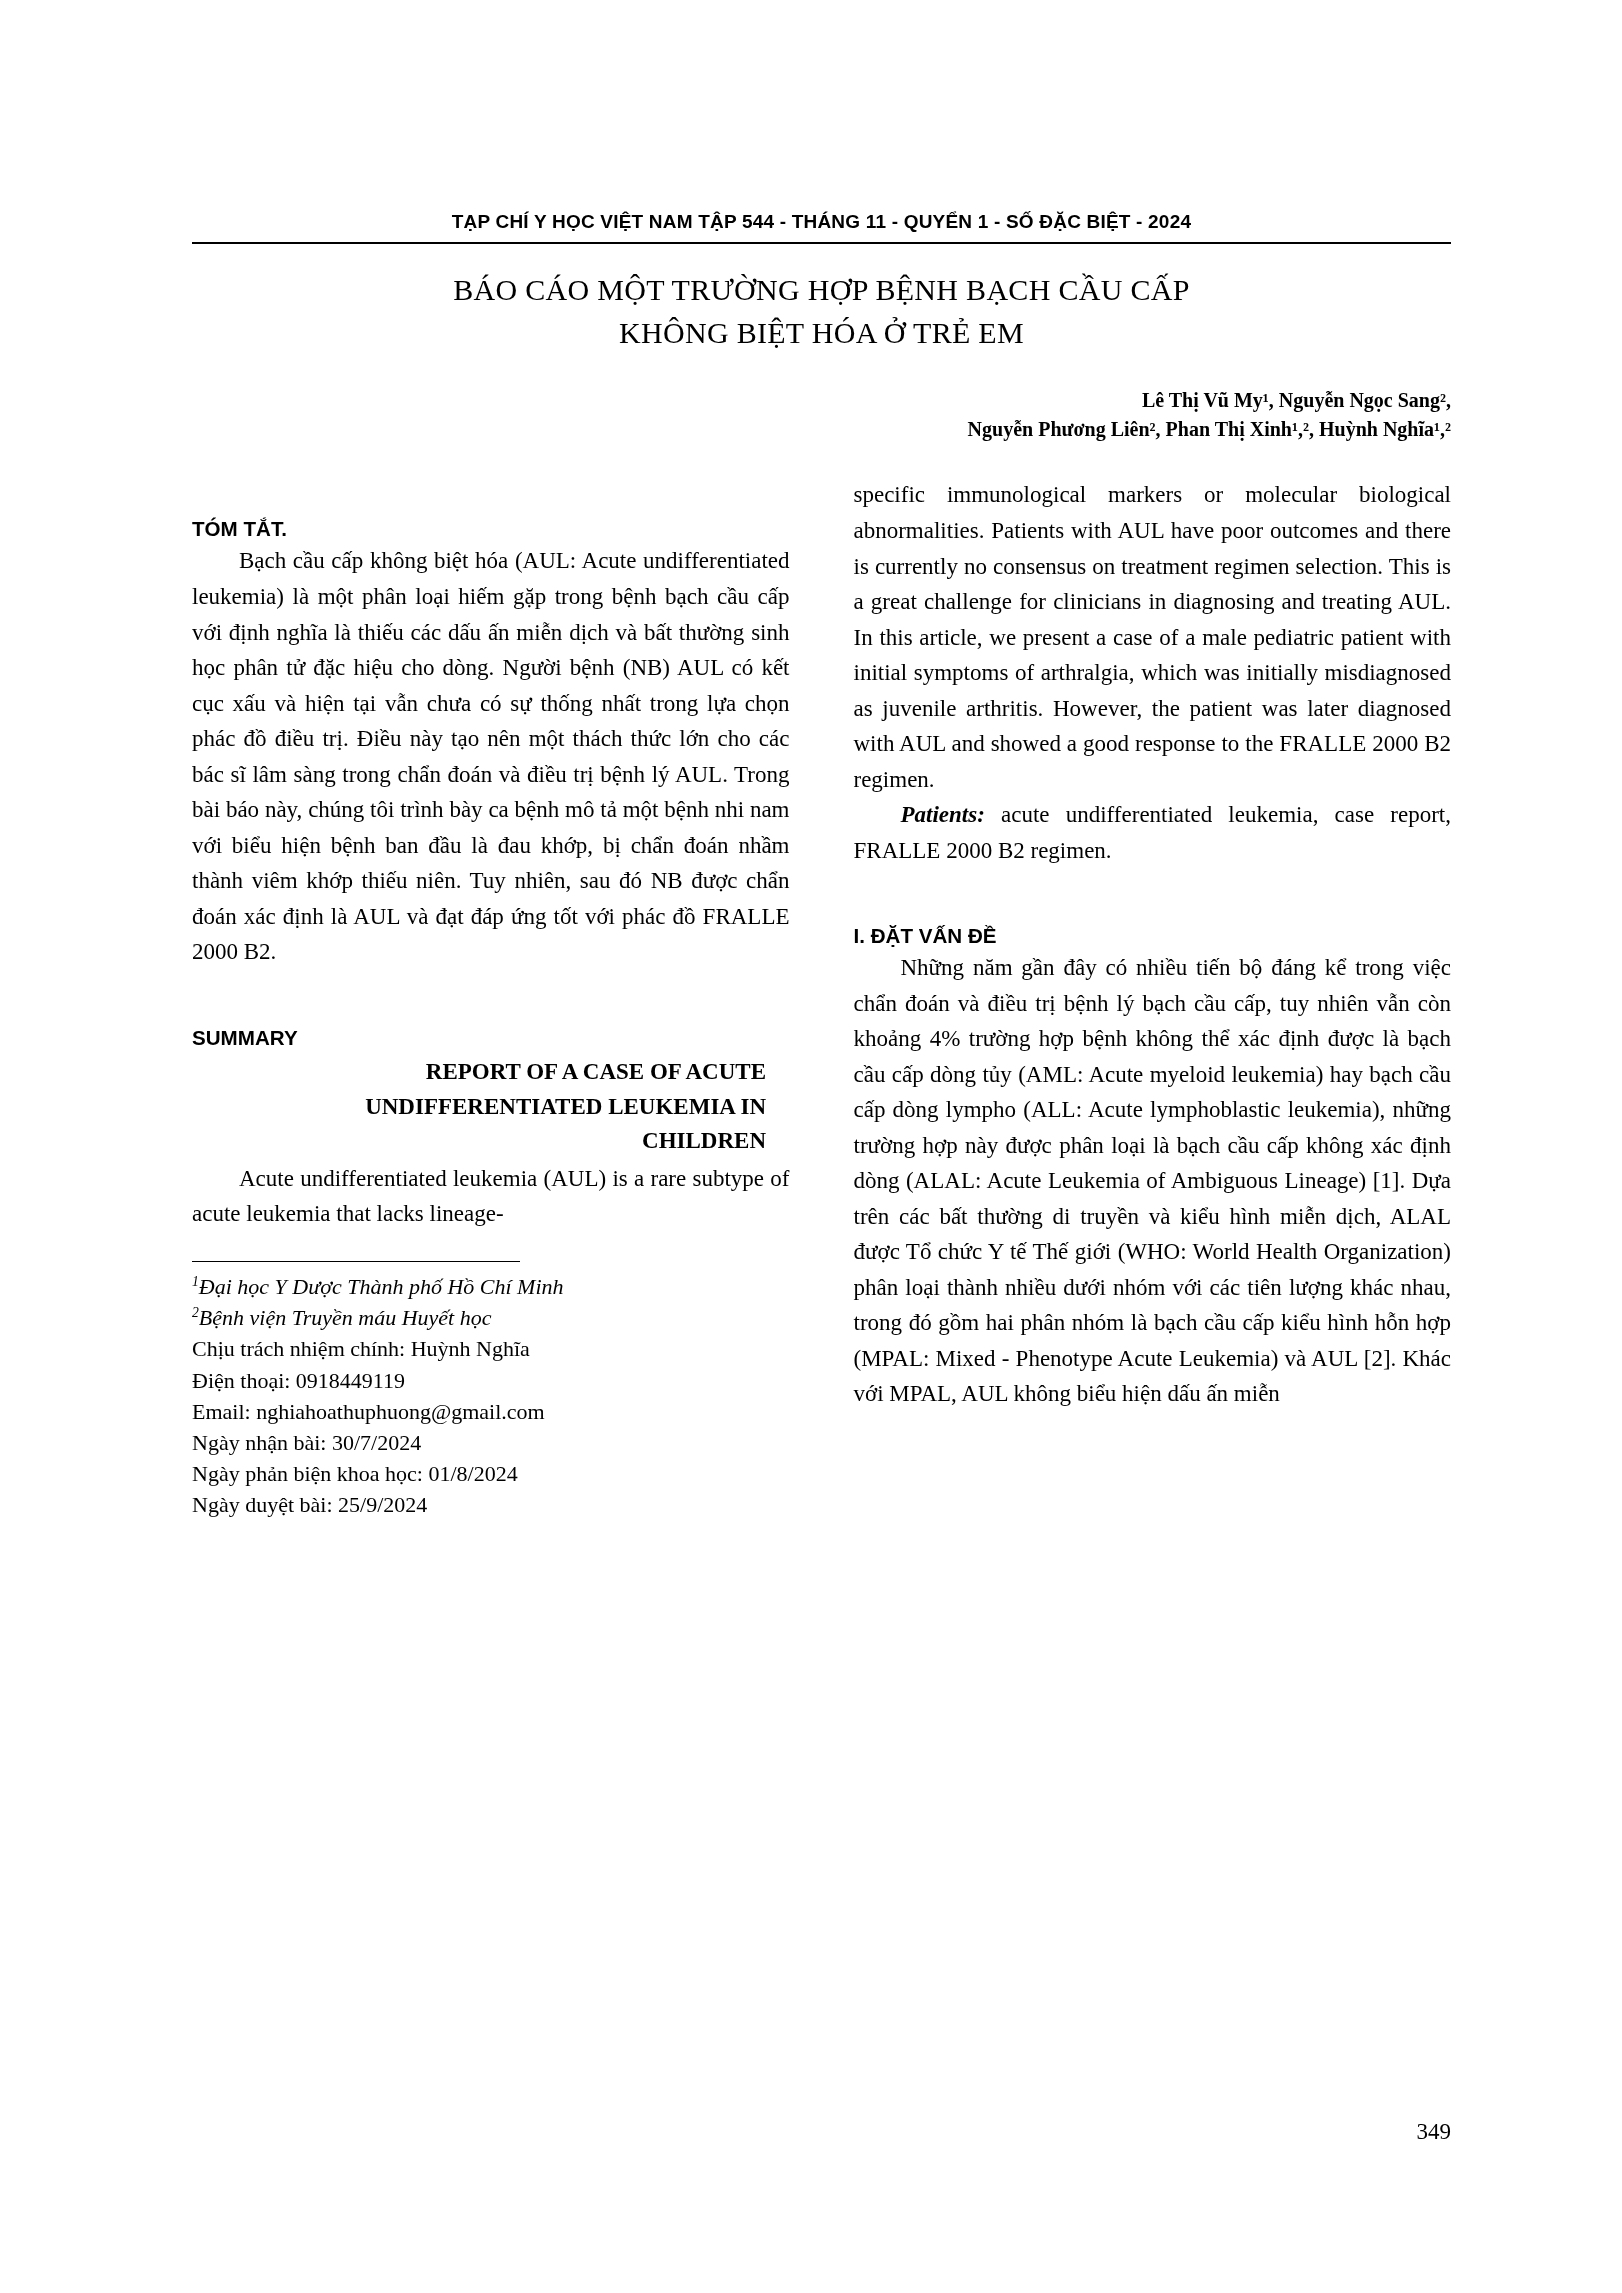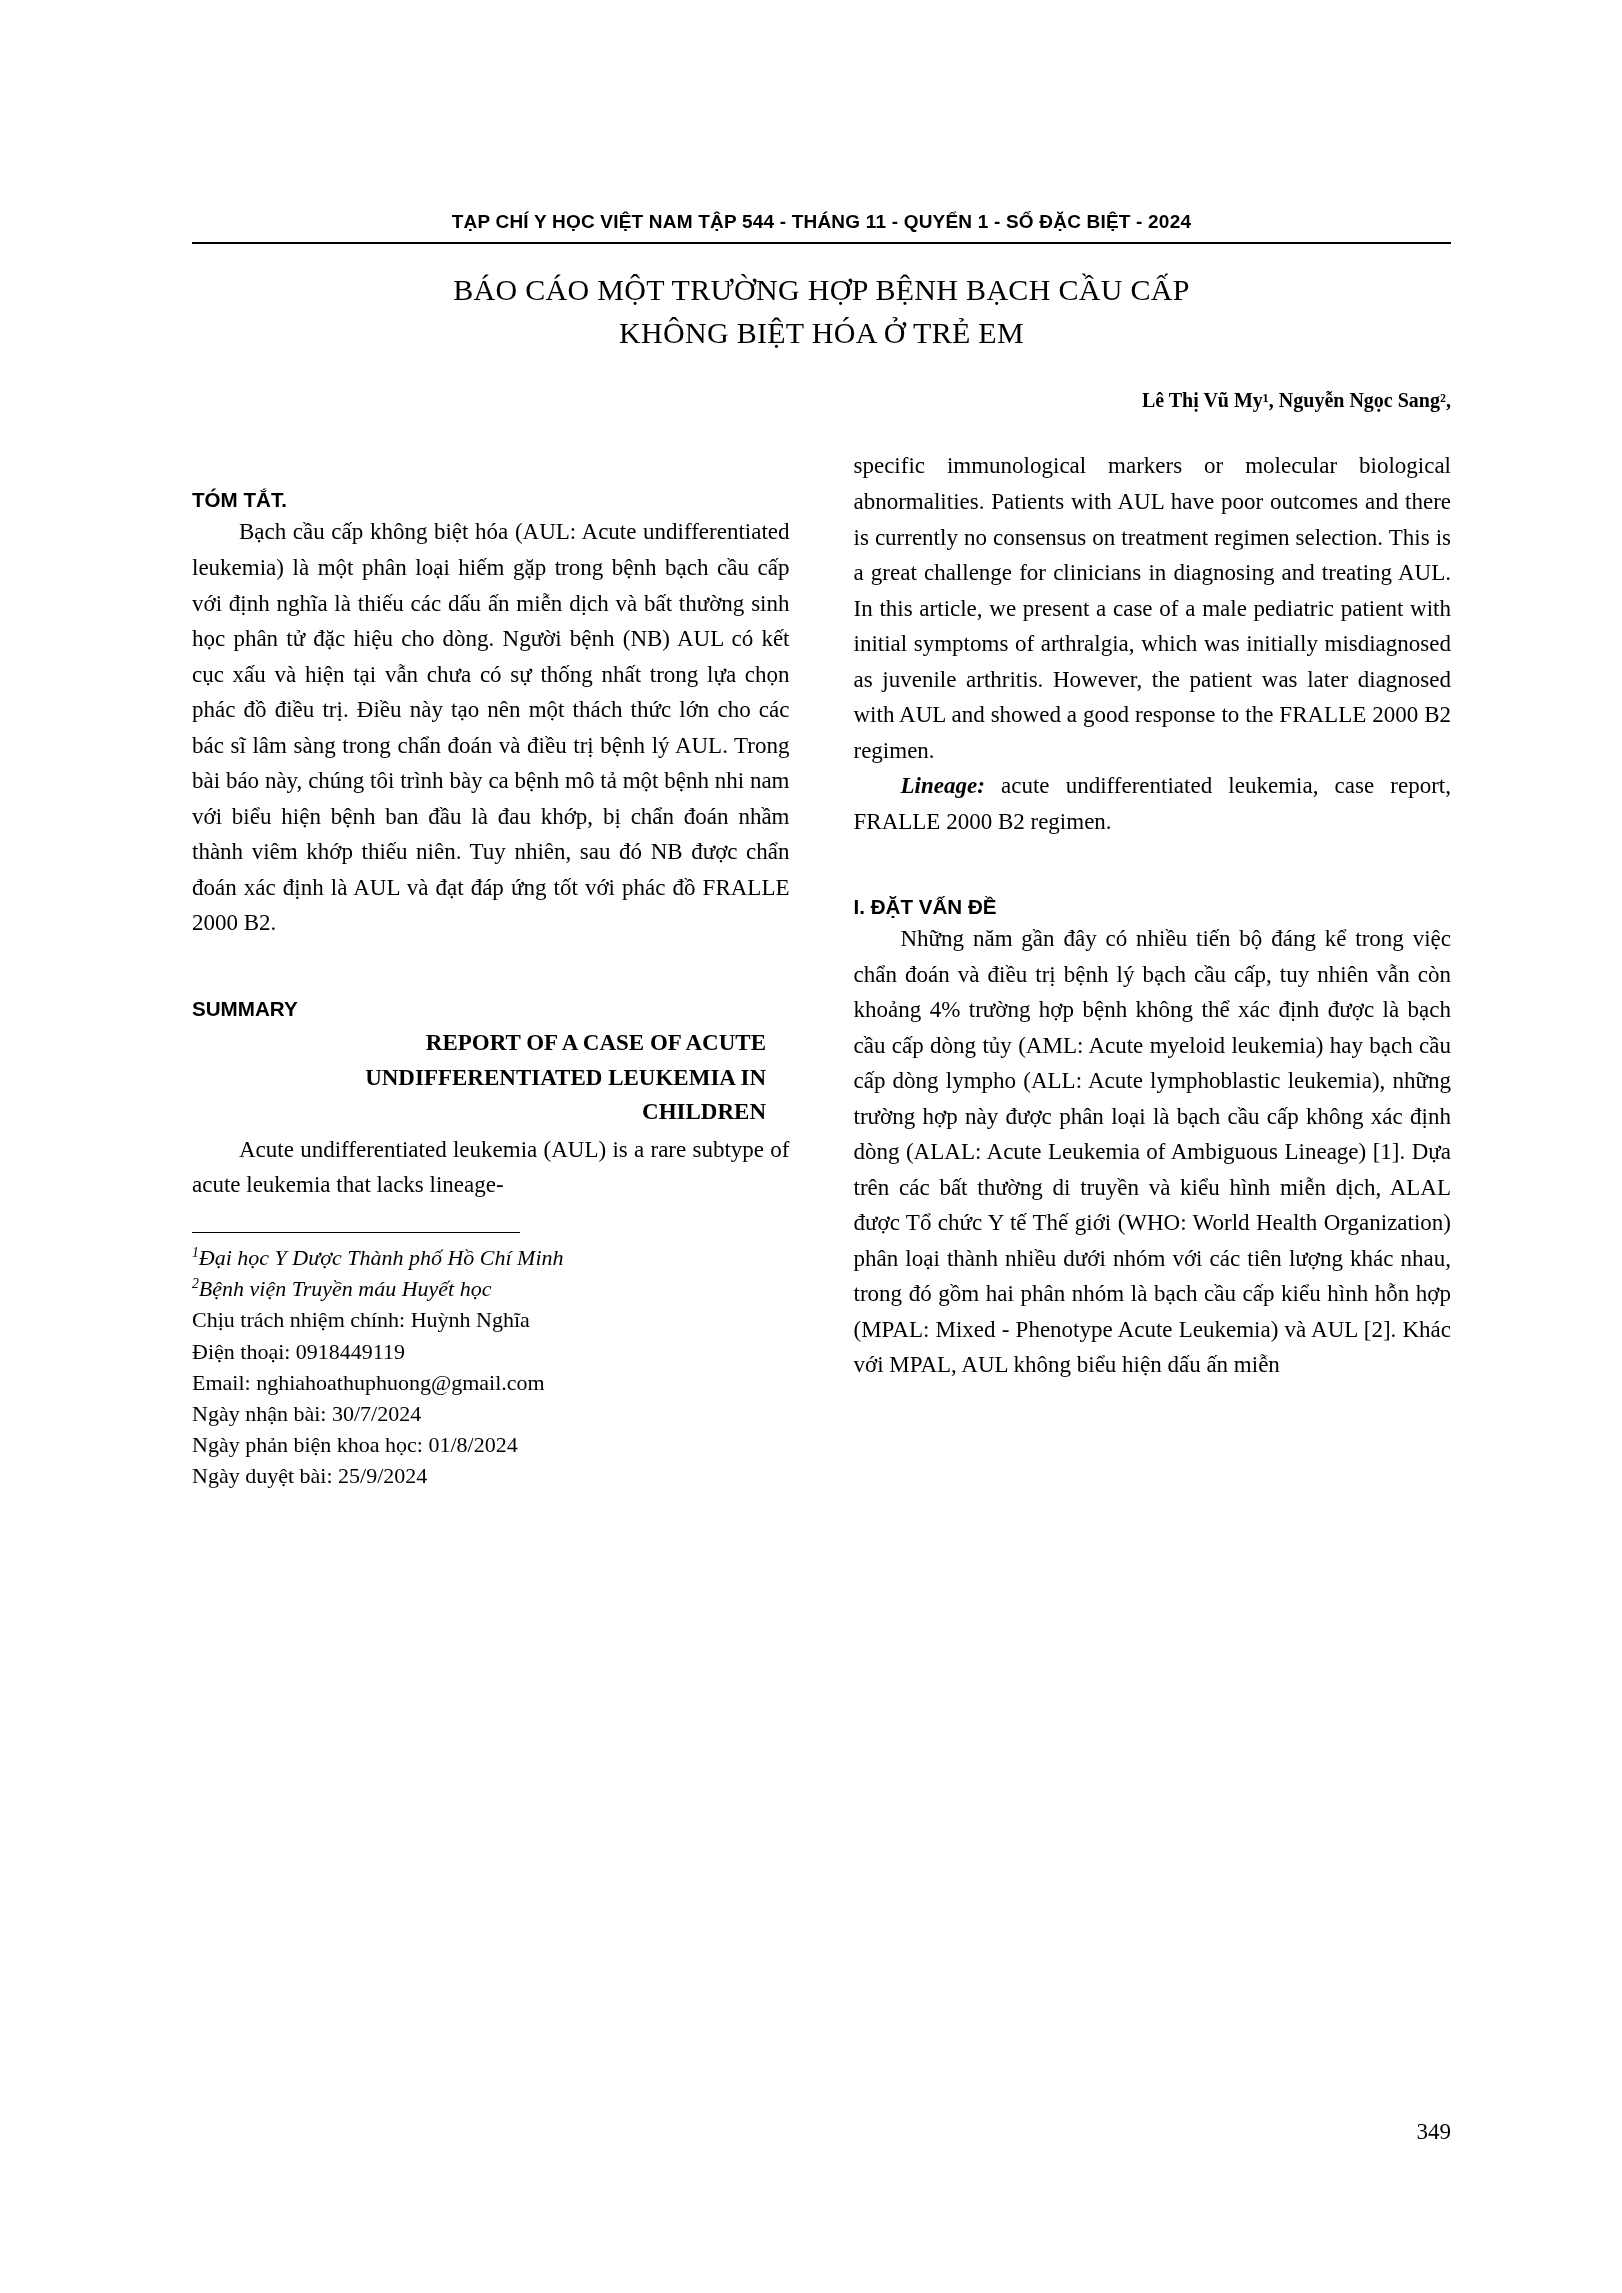--- a/index.html
+++ b/index.html
@@ -135,20 +135,21 @@
     <div class="runhead">TẠP CHÍ Y HỌC VIỆT NAM TẬP 544 - THÁNG 11 - QUYỂN 1 - SỐ ĐẶC BIỆT  - 2024</div>
     <div class="rule"></div>
 
     <div class="title">
       <div>BÁO CÁO MỘT TRƯỜNG HỢP BỆNH BẠCH CẦU CẤP</div>
       <div>KHÔNG BIỆT HÓA Ở TRẺ EM</div>
     </div>
 
     <div class="authors">
       <div>Lê Thị Vũ My¹, Nguyễn Ngọc Sang²,</div>
+      <div>Nguyễn Phương Liên², Phan Thị Xinh¹,², Huỳnh Nghĩa¹,²</div>
     </div>
 
     <div class="cols">
 
       <div class="col left">
 
         <div class="sec-head"><span>TÓM TẮT</span><span>.</span></div>
 
         <p class="body">Bạch cầu cấp không biệt hóa (AUL: Acute undifferentiated leukemia) là một phân loại hiếm gặp trong bệnh bạch cầu cấp với định nghĩa là thiếu các dấu ấn miễn dịch và bất thường sinh học phân tử đặc hiệu cho dòng. Người bệnh (NB) AUL có kết cục xấu và hiện tại vẫn chưa có sự thống nhất trong lựa chọn phác đồ điều trị. Điều này tạo nên một thách thức lớn cho các bác sĩ lâm sàng trong chẩn đoán và điều trị bệnh lý AUL. Trong bài báo này, chúng tôi trình bày ca bệnh mô tả một bệnh nhi nam với biểu hiện bệnh ban đầu là đau khớp, bị chẩn đoán nhầm thành viêm khớp thiếu niên. Tuy nhiên, sau đó NB được chẩn đoán xác định là AUL và đạt đáp ứng tốt với phác đồ FRALLE 2000 B2.</p>
 
@@ -176,21 +177,21 @@
           <div class="fn-line">Ngày phản biện khoa học: 01/8/2024</div>
           <div class="fn-line">Ngày duyệt bài: 25/9/2024</div>
         </div>
 
       </div>
 
       <div class="col right">
 
         <p class="body noindent">specific immunological markers or molecular biological abnormalities. Patients with AUL have poor outcomes and there is currently no consensus on treatment regimen selection. This is a great challenge for clinicians in diagnosing and treating AUL. In this article, we present a case of a male pediatric patient with initial symptoms of arthralgia, which was initially misdiagnosed as juvenile arthritis. However, the patient was later diagnosed with AUL and showed a good response to the FRALLE 2000 B2 regimen.</p>
 
-        <p class="body"><span class="kw">Lineage:</span><span> acute undifferentiated leukemia, case report, FRALLE 2000 B2 regimen.</span></p>
+        <p class="body"><span class="kw">Patients:</span><span> acute undifferentiated leukemia, case report, FRALLE 2000 B2 regimen.</span></p>
 
         <div class="spacer-sm"></div>
 
         <div class="sec-head">I. ĐẶT VẤN ĐỀ</div>
 
         <p class="body">Những năm gần đây có nhiều tiến bộ đáng kể trong việc chẩn đoán và điều trị bệnh lý bạch cầu cấp, tuy nhiên vẫn còn khoảng 4% trường hợp bệnh không thể xác định được là bạch cầu cấp dòng tủy (AML: Acute myeloid leukemia) hay bạch cầu cấp dòng lympho (ALL: Acute lymphoblastic leukemia), những trường hợp này được phân loại là bạch cầu cấp không xác định dòng (ALAL: Acute Leukemia of Ambiguous Lineage) [1]. Dựa trên các bất thường di truyền và kiểu hình miễn dịch, ALAL được Tổ chức Y tế Thế giới (WHO: World Health Organization) phân loại thành nhiều dưới nhóm với các tiên lượng khác nhau, trong đó gồm hai phân nhóm là bạch cầu cấp kiểu hình hỗn hợp (MPAL: Mixed - Phenotype Acute Leukemia) và AUL [2]. Khác với MPAL, AUL không biểu hiện dấu ấn miễn</p>
 
       </div>
 
     </div>

